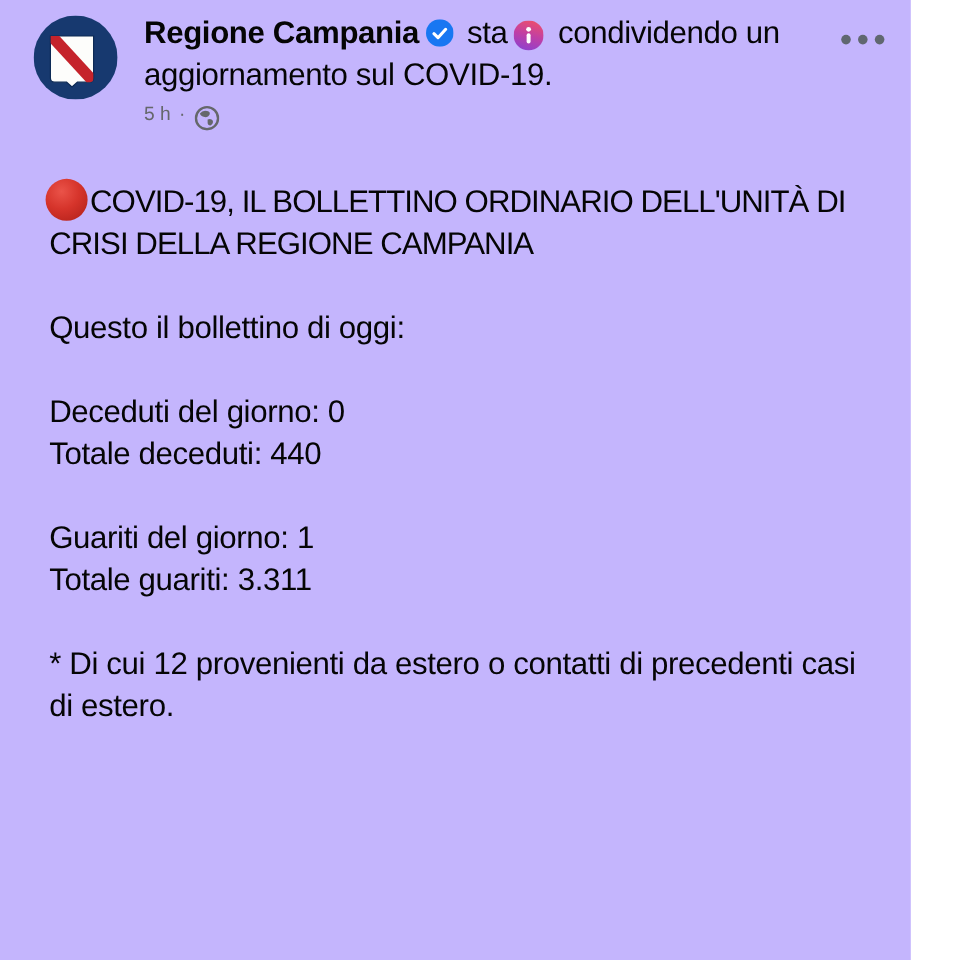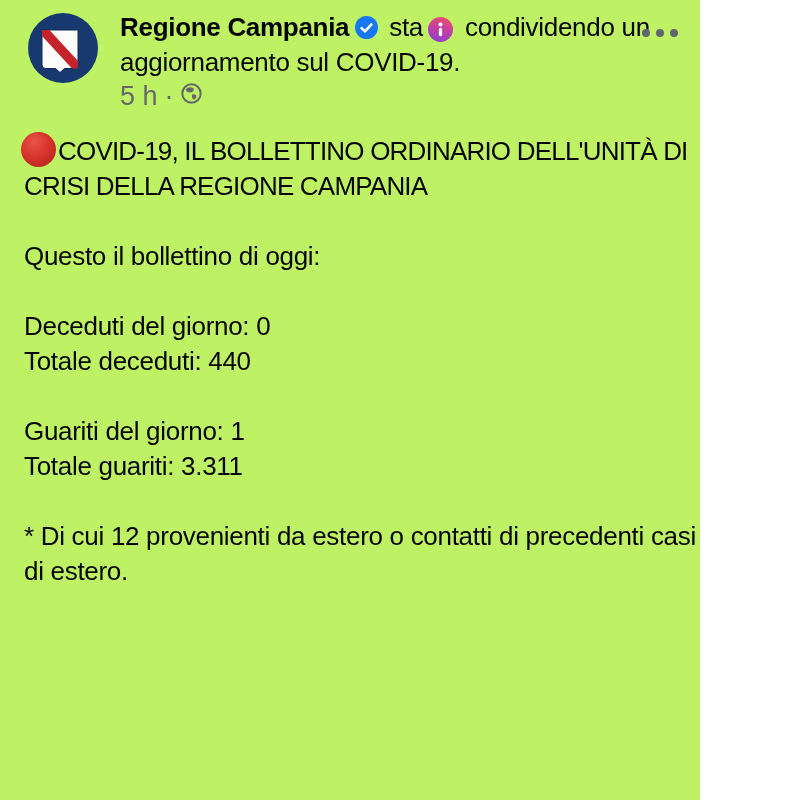--- a/index.html
+++ b/index.html
@@ -3,53 +3,53 @@
 <meta charset="utf-8">
 <style>
   * { box-sizing: border-box; }
   html, body { margin: 0; padding: 0; }
   body {
     width: 795px; height: 800px;
     background: #ffffff;
     font-family: "Liberation Sans", sans-serif;
     overflow: hidden;
   }
-  .post { position: relative; width: 700px; height: 800px; background: #bef264; }
+  .post { position: relative; width: 759px; height: 800px; background: #c4b5fd; }
 
   
   .avatar {
     position: absolute; left: 28px; top: 13px;
     width: 70px; height: 70px; border-radius: 50%;
     display: block; cursor: pointer; padding: 0; border: none; background: none;
   }
   .header-text {
     position: absolute; left: 120px; top: 10px; width: 610px;
     font-size: 26px; line-height: 35px; color: #050505; letter-spacing: -0.3px;
   }
   .author { font-weight: 700; cursor: pointer; }
   .verified-wrap svg { vertical-align: -3px; margin: 0 4px 0 6px; }
   .info-wrap svg { vertical-align: -6px; margin: 0 5px; }
   .meta {
-    display: flex; align-items: flex-start; gap: 7px; margin-top: 3px;
-    font-size: 27px; line-height: 26px; color: #65676B; letter-spacing: 0;
+    display: flex; align-items: flex-end; gap: 7px; margin-top: 3px;
+    font-size: 16px; line-height: 26px; color: #65676B; letter-spacing: 0;
   }
   .timestamp { cursor: pointer; text-decoration: none; color: #65676B; }
   .more {
     position: absolute; top: 25px; right: 18px;
     display: flex; gap: 6px; align-items: center;
     background: none; border: none; padding: 4px; cursor: pointer;
   }
   .more .dot { width: 8px; height: 8px; border-radius: 50%; background: #606770; }
 
   
   .post-body {
     position: absolute; left: 24px; top: 132px;
     font-size: 26px; line-height: 35px; color: #050505; letter-spacing: -0.3px;
   }
-  .para { margin: 0; }
+  .para { margin: 17px; }
   .para + .para { margin-top: 35px; }
   .para.caps { letter-spacing: -0.8px; }
   .line { white-space: nowrap; }
   .red-dot {
     display: inline-block; width: 35px; height: 35px; border-radius: 50%;
     background: radial-gradient(circle at 38% 30%, #ea5349 0%, #d6342b 45%, #ad1e17 100%);
     vertical-align: -7px; margin: 0 2px 0 -3px;
   }
 </style>
 </head>

